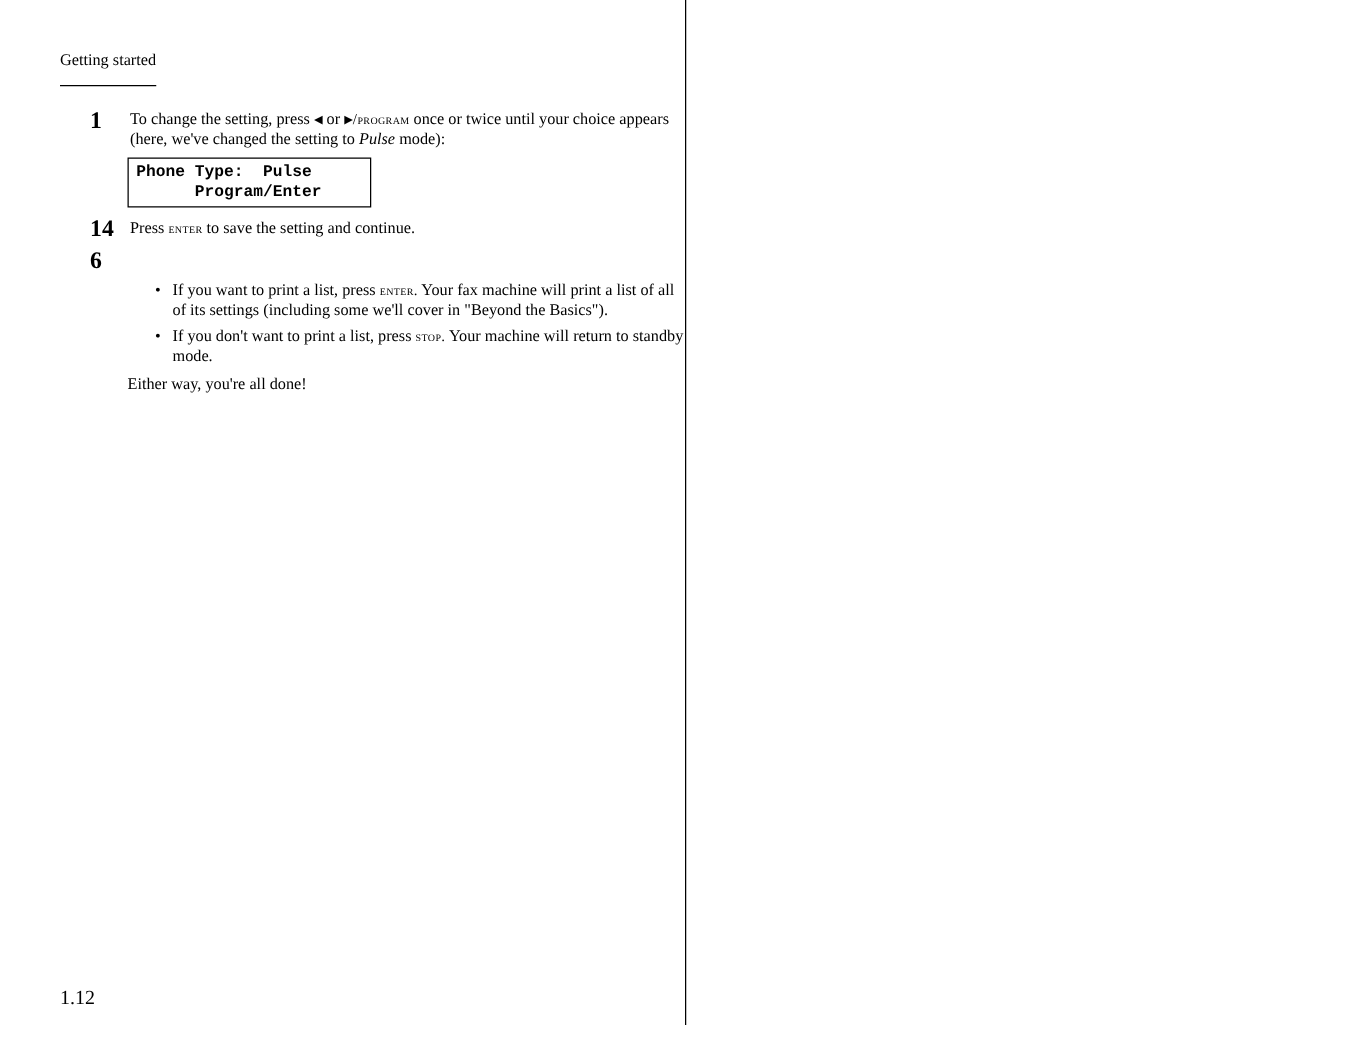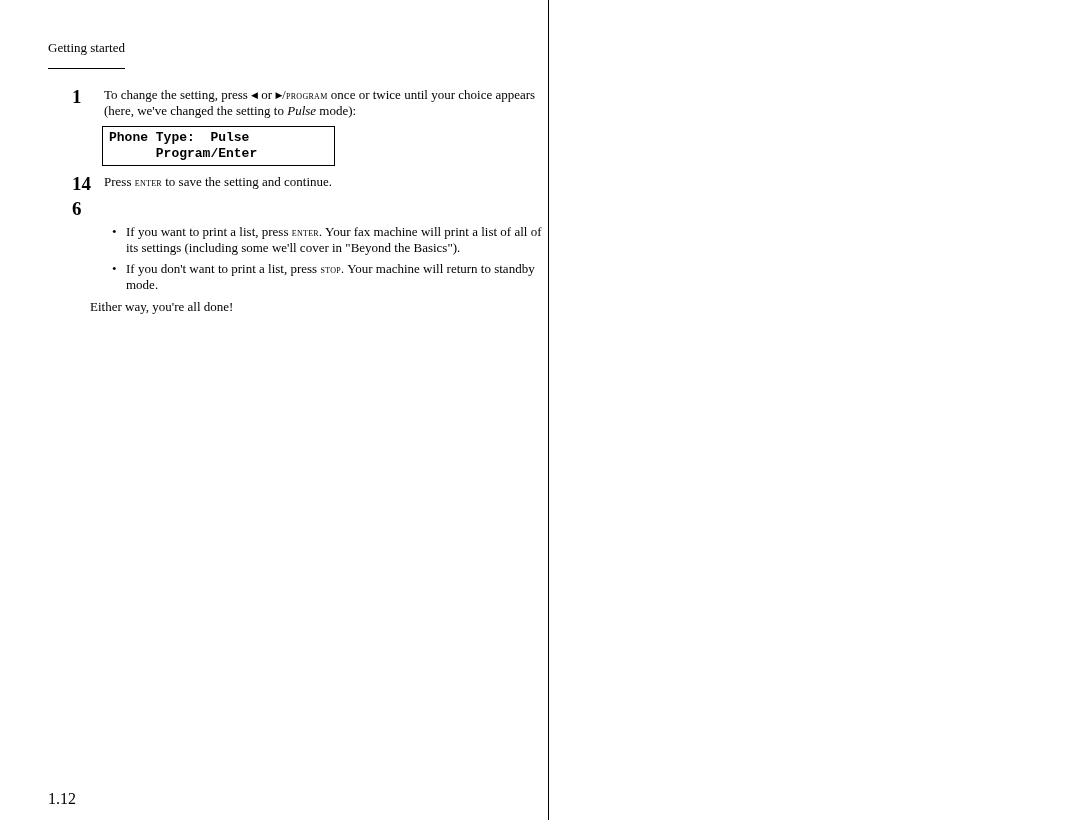--- a/index.html
+++ b/index.html
@@ -44,21 +44,21 @@
   .step-body {
     flex: 1;
     padding-left: 2px;
     font-size: 13px;
     line-height: 1.25;
   }
   .lcd {
     font-family: 'Courier New', monospace;
     font-weight: bold;
     border: 1.5px solid #000;
-    width: 233px;
+    width: 195px;
     padding: 3px 6px;
     margin: 6px 0 8px 54px;
     font-size: 13px;
     line-height: 1.25;
     white-space: pre;
     box-sizing: border-box;
   }
   .bullet-list {
     margin: 6px 0 6px 22px;
     padding: 0;
@@ -122,21 +122,21 @@
   </div>
 
   
   <div class="step">
     <div class="step-num">6</div>
   </div>
 
   
 
   
-  <div style="margin-left:42px;">
+  <div style="margin-left:54px;">
     <ul class="bullet-list">
       <li>
         <span>If you want to print a list, press </span><span class="smallcaps">enter.</span><span> Your fax machine will print a list of all of its settings (including some we'll cover in "Beyond the Basics").</span>
       </li>
       <li>
         <span>If you don't want to print a list, press </span><span class="smallcaps">stop.</span><span> Your machine will return to standby mode.</span>
       </li>
     </ul>
     <div style="margin-top:6px; margin-left:0;">Either way, you're all done!</div>
   </div>

